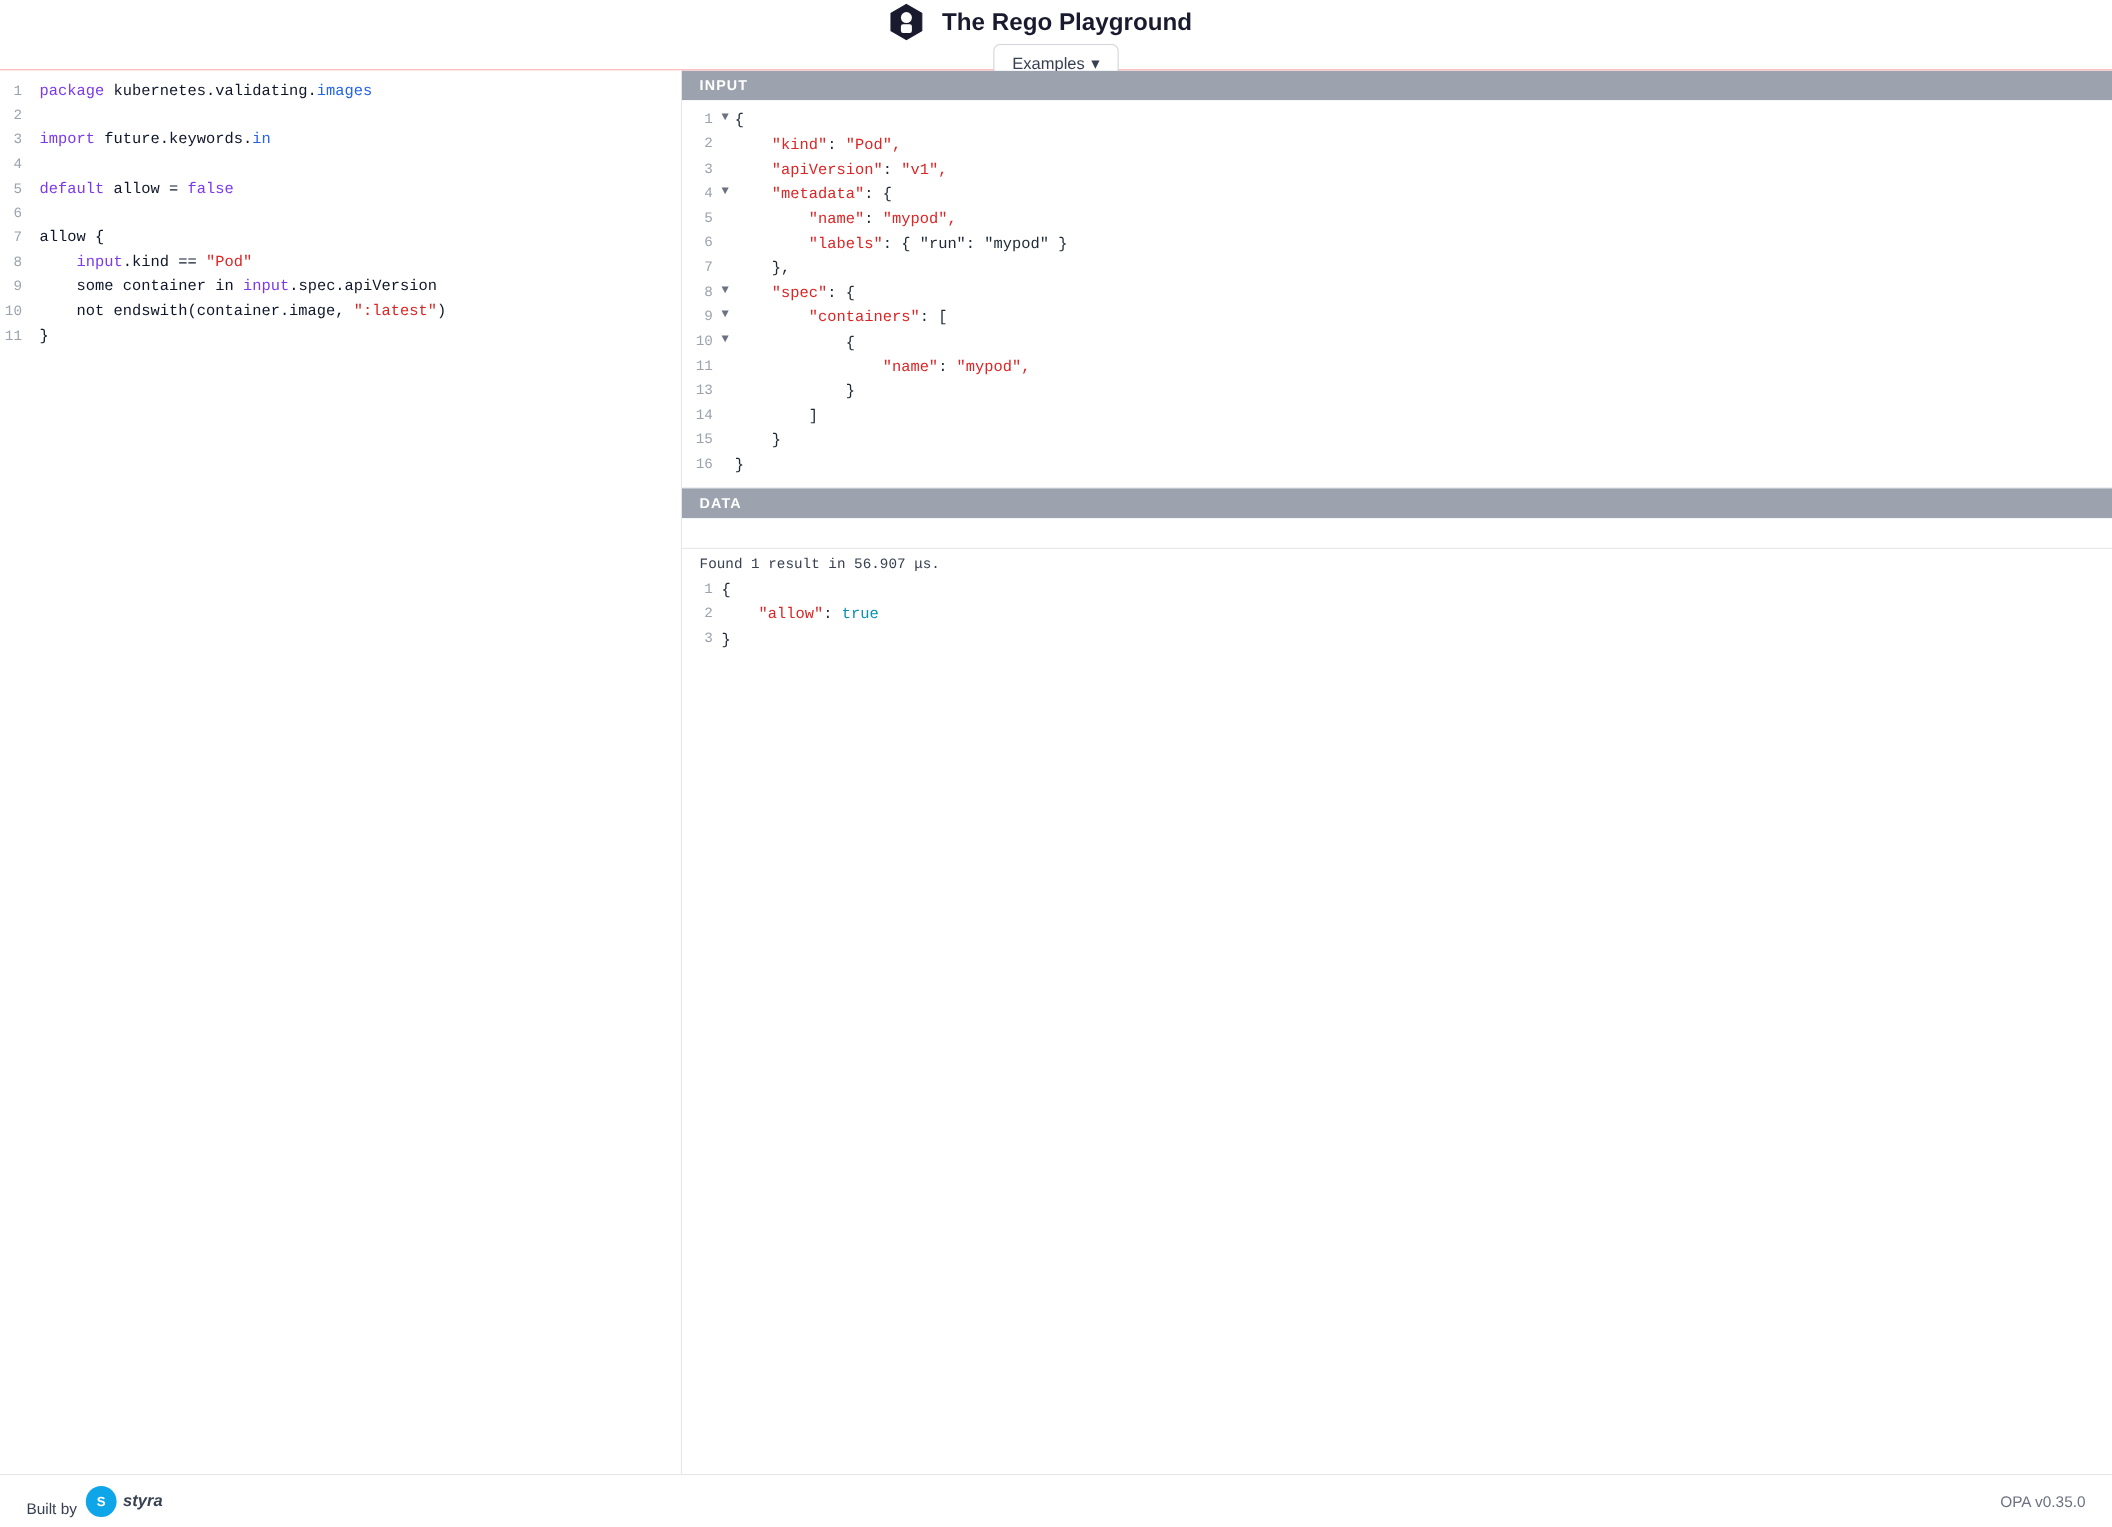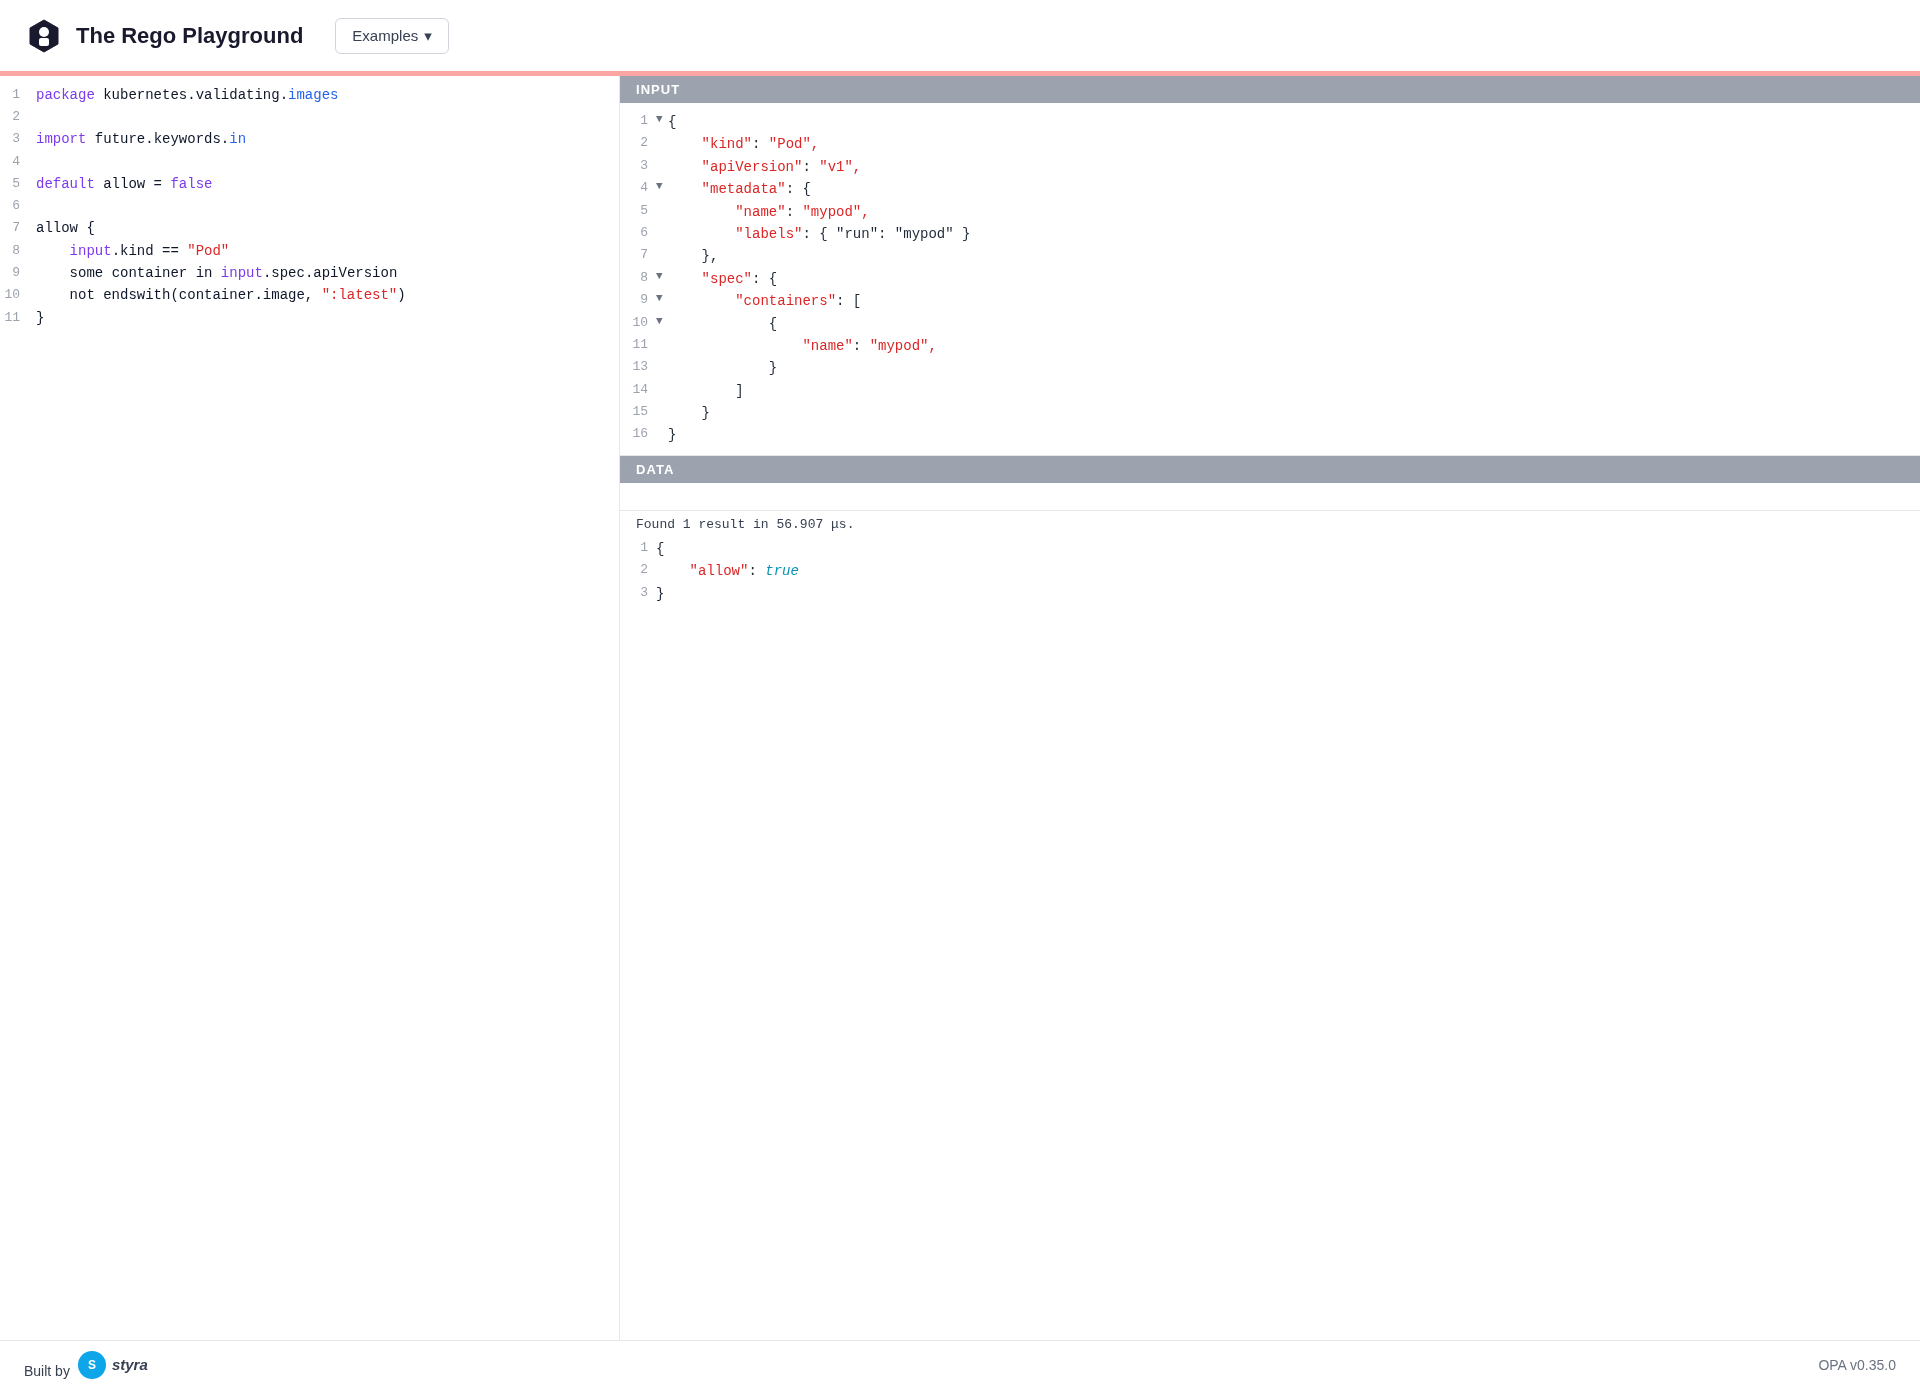--- a/index.html
+++ b/index.html
@@ -11,24 +11,25 @@
       height: 1388px;
       width: 1920px;
       overflow: hidden;
     }
 
     
     .header {
       display: flex;
       align-items: center;
       padding: 0 24px;
-      height: 76px;
-      background: #fff;
-      border-bottom: 5px solid #fca5a5;
-      flex-shrink: 0;
+      height: 64px;
+      background: #fff;
+      border-bottom: 1px solid #fca5a5;
+      flex-shrink: 0;
+      flex-direction: column;
     }
     .logo-area {
       display: flex;
       align-items: center;
       gap: 12px;
       margin-right: 32px;
     }
     .logo-icon {
       width: 40px;
       height: 40px;
@@ -448,21 +449,21 @@
 
     <div class="output-panel">
       <div class="output-status">Found 1 result in 56.907 μs.</div>
       <div class="output-content" id="output-lines">
           <div class="output-line">
             <span class="output-line-num">1</span>
             <span class="output-code" style="color: rgb(31, 41, 55);">{</span>
           </div>
           <div class="output-line">
             <span class="output-line-num">2</span>
-            <span class="output-code"><span style="color: rgb(31, 41, 55);">    </span><span style="color: rgb(220, 38, 38);">"allow"</span><span style="color: rgb(31, 41, 55);">: </span><span style="color: rgb(8, 145, 178); font-style: italic;">true</span></span>
+            <span class="output-code"><span style="color: rgb(31, 41, 55);">    </span><span style="color: rgb(220, 38, 38);">"allow"</span><span style="color: rgb(31, 41, 55);">: </span><span style="color: rgb(8, 145, 178);">true</span></span>
           </div>
           <div class="output-line">
             <span class="output-line-num">3</span>
             <span class="output-code" style="color: rgb(31, 41, 55);">}</span>
           </div>
         </div>
     </div>
 
   </div>
 </div>

